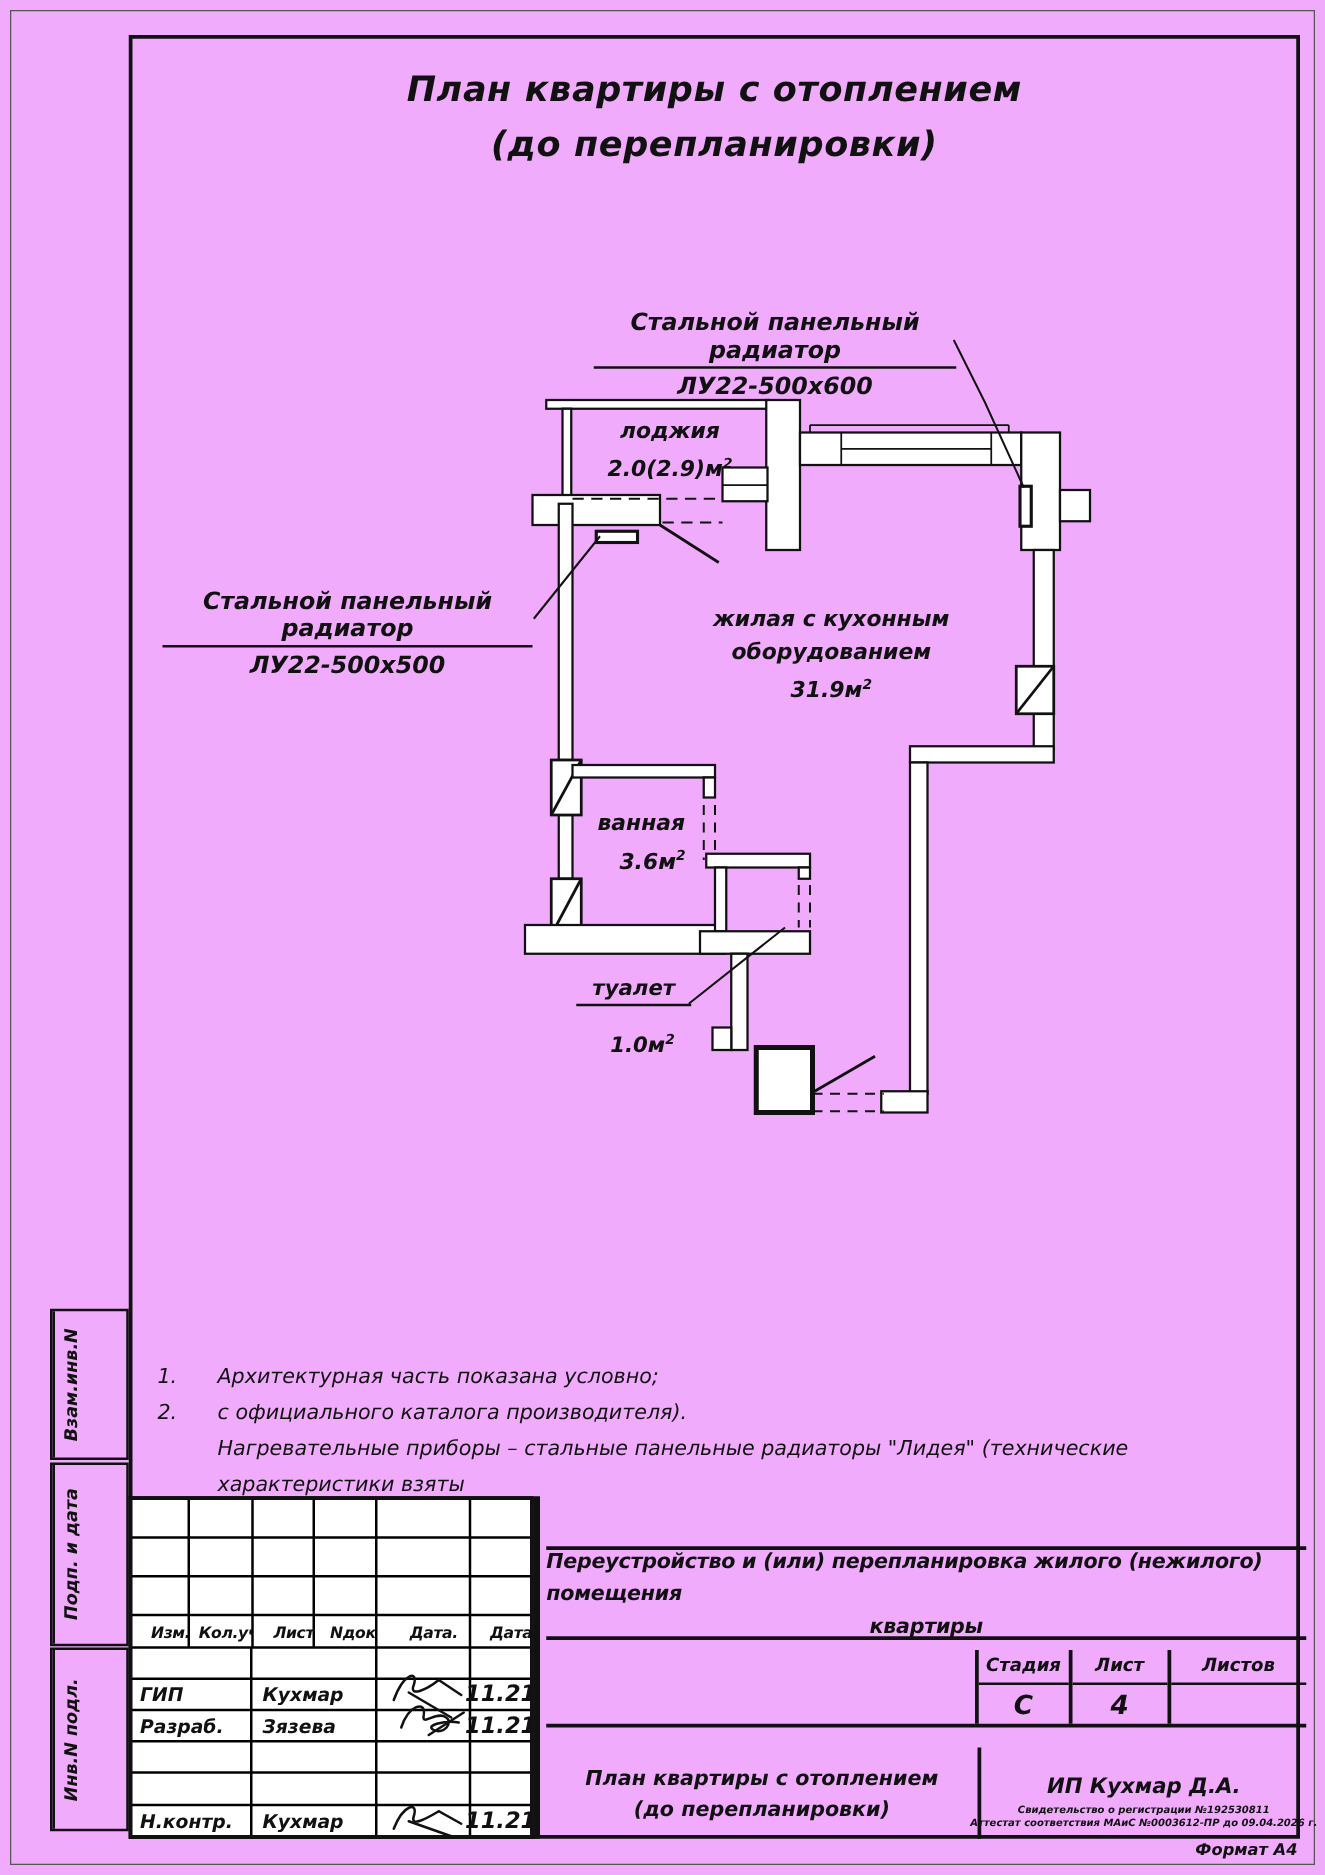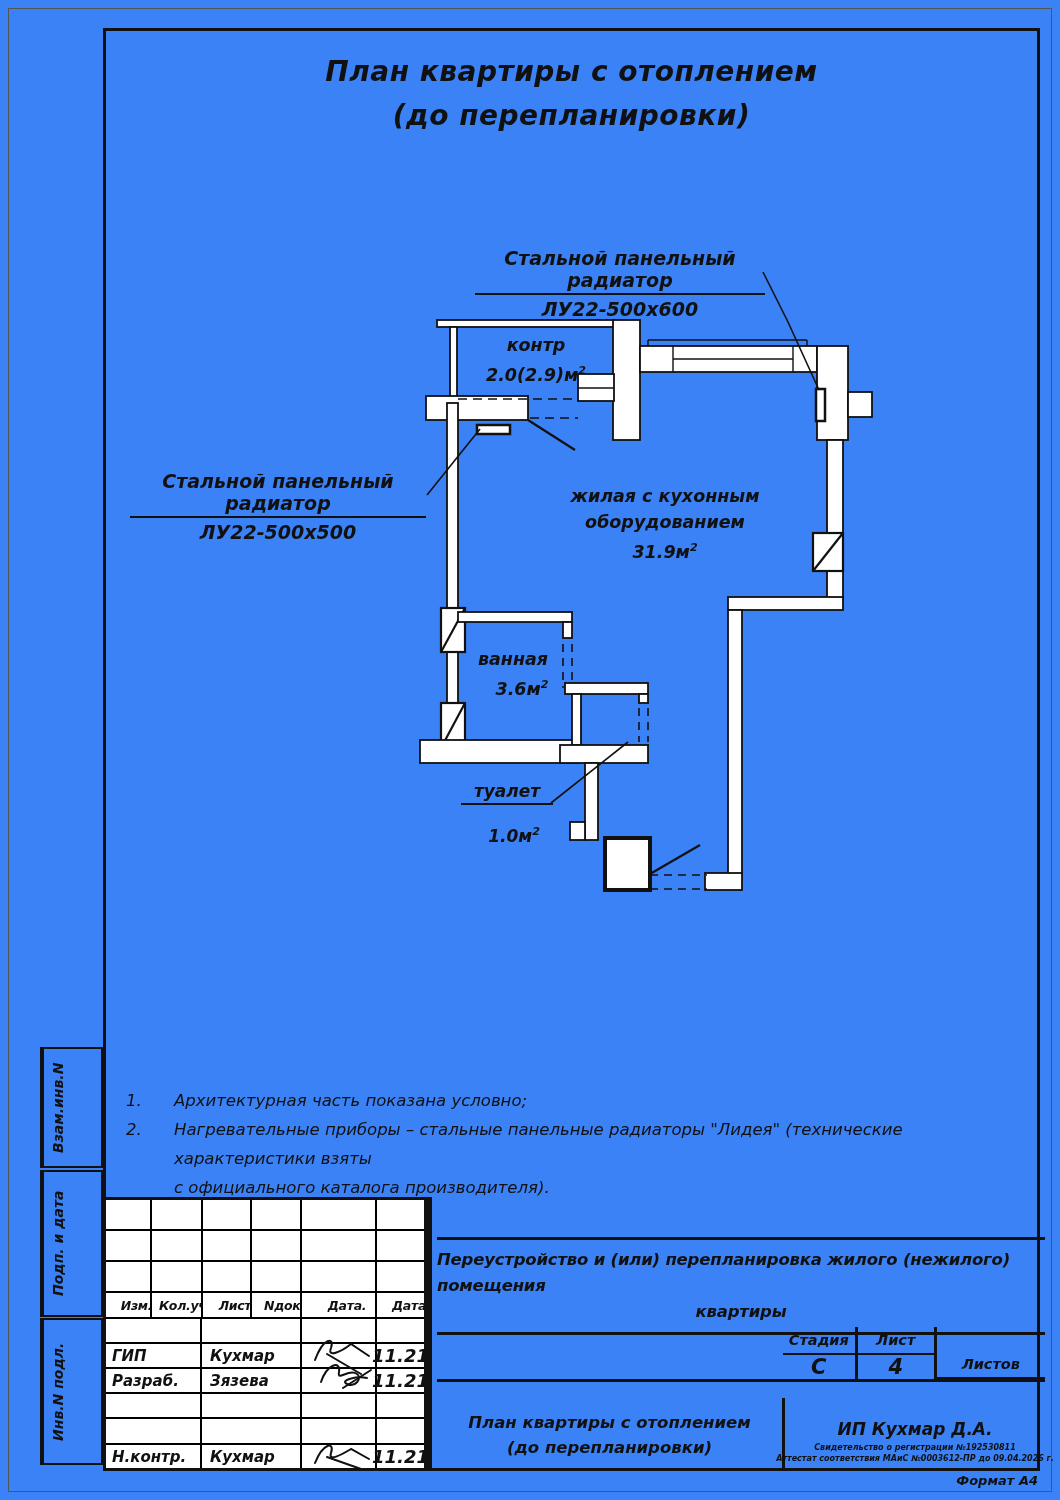--- a/index.html
+++ b/index.html
@@ -1,16 +1,16 @@
 <!DOCTYPE html>
 <html><head>
 <meta charset="utf-8">
 <style>
   html,body{margin:0;padding:0;background:#e8e8e8;}
-  #page{position:relative;width:1060px;height:1500px;background:#3b82f6;overflow:hidden;
+  #page{position:relative;width:1060px;height:1500px;background:#f0abfc;overflow:hidden;
         font-family:"DejaVu Sans",sans-serif;color:#111;}
   .abs{position:absolute;box-sizing:border-box;}
   .it{font-style:italic;}
   .outer-border{left:8px;top:8px;width:1044px;height:1484px;border:1.5px solid #555;}
   .frame{left:103px;top:28px;width:937px;height:1443px;border:3px solid #111;}
   .page-title{left:103px;top:50px;width:937px;text-align:center;font-size:28px;line-height:44px;
               font-weight:600;letter-spacing:0.5px;}
   
   .lead-label{text-align:center;font-weight:600;font-size:19px;line-height:22px;}
   .lead-label .u{border-bottom:2px solid #111;padding-bottom:2px;display:block;}
@@ -31,25 +31,25 @@
   .tb-grid>div{background:#fff;display:flex;align-items:center;font-style:italic;font-weight:600;}
   .gA{grid-template-columns:44px 49px 47px 48px 73px 47px;grid-template-rows:29px 29px 29px 24px;margin-bottom:2px;}
   .gB{grid-template-columns:94px 98px 73px 47px;grid-template-rows:23px 23px 23px 23px 24px 23px;}
   .hc{justify-content:center;font-size:12.5px;letter-spacing:-0.3px;padding-left:17px;}
   .rl{padding-left:6px;font-size:15px;}
   .nm{padding-left:8px;font-size:15px;}
   .dt{justify-content:center;font-size:18px;}
   
   .tb-right{left:427px;top:1197px;width:613px;height:274px;border-left:5px solid #111;}
   .tb-stripA{left:5px;top:0;width:608px;height:43px;border-bottom:3px solid #111;}
-  .tb-desc{left:5px;top:43px;width:608px;height:95px;border-bottom:3px solid #111;
+  .tb-desc{left:5px;top:43px;width:608px;height:72px;border-bottom:3px solid #111;
            display:flex;flex-direction:column;align-items:center;justify-content:center;
            font-size:16.5px;font-weight:600;line-height:26px;letter-spacing:-0.2px;}
   .tb-desc .l2{display:flex;gap:45px;}
-  .tb-rowC{left:5px;top:123px;width:608px;height:62px;border-bottom:3px solid #111;display:flex;align-items:flex-end;}
+  .tb-rowC{left:5px;top:123px;width:608px;height:62px;border-bottom:3px solid #111;display:flex;}
   .cEmpty{width:348px;border-right:3px solid #111;}
   .cCol{display:flex;flex-direction:column;}
   .cCol .h{height:26px;border-bottom:2px solid #111;display:flex;align-items:center;justify-content:center;
            font-size:14.5px;font-weight:600;}
   .cCol .v{flex:1;display:flex;align-items:center;justify-content:center;font-size:21px;font-weight:600;}
   .tb-rowD{left:5px;top:201px;width:608px;height:73px;display:flex;}
   .dTitle{width:348px;border-right:3px solid #111;display:flex;flex-direction:column;align-items:center;
           justify-content:center;font-size:16.5px;font-weight:600;line-height:25px;}
   .dOrg{width:260px;display:flex;flex-direction:column;align-items:center;justify-content:center;margin-top:14px;}
   .dOrg .n{font-size:17px;font-weight:600;margin-bottom:3px;}
@@ -170,21 +170,21 @@
     <span class="u">Стальной панельный радиатор</span>
     <span class="m">ЛУ22-500х600</span>
   </div>
 
   <div class="abs lead-label it" style="left:130px;top:470px;width:296px;">
     <span class="u">Стальной панельный радиатор</span>
     <span class="m">ЛУ22-500х500</span>
   </div>
 
   <div class="abs room-label it" style="left:455px;top:332px;width:162px;">
-    <div>контр</div>
+    <div>лоджия</div>
     <div><span>2.0(2.9)м</span><sup>2</sup></div>
   </div>
   <div class="abs room-label it" style="left:545px;top:483px;width:240px;">
     <div>жилая с кухонным</div>
     <div>оборудованием</div>
     <div><span>31.9м</span><sup>2</sup></div>
   </div>
   <div class="abs room-label it" style="left:453px;top:646px;width:120px;">
     <div>ванная</div>
     <div style="padding-left:18px;"><span>3.6м</span><sup>2</sup></div>
@@ -195,22 +195,22 @@
   </div>
 
   <div class="abs notes it">
     <div class="note-row">
       <div class="note-num">1.</div>
       <div>Архитектурная часть показана условно;</div>
     </div>
     <div class="note-row">
       <div class="note-num">2.</div>
       <div>
+        <div>с официального каталога производителя).</div>
         <div>Нагревательные приборы – стальные панельные радиаторы "Лидея" (технические характеристики взяты</div>
-        <div>с официального каталога производителя).</div>
       </div>
     </div>
   </div>
 
   <div class="abs side-box" style="top:1047px;height:121px;">
     <div class="side-label">Взам.инв.N</div>
   </div>
   <div class="abs side-box" style="top:1170px;height:147px;">
     <div class="side-label">Подп. и дата</div>
   </div>

